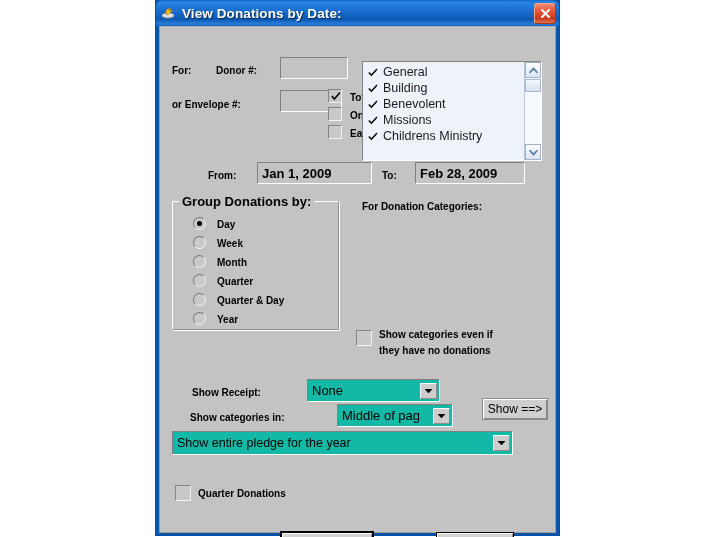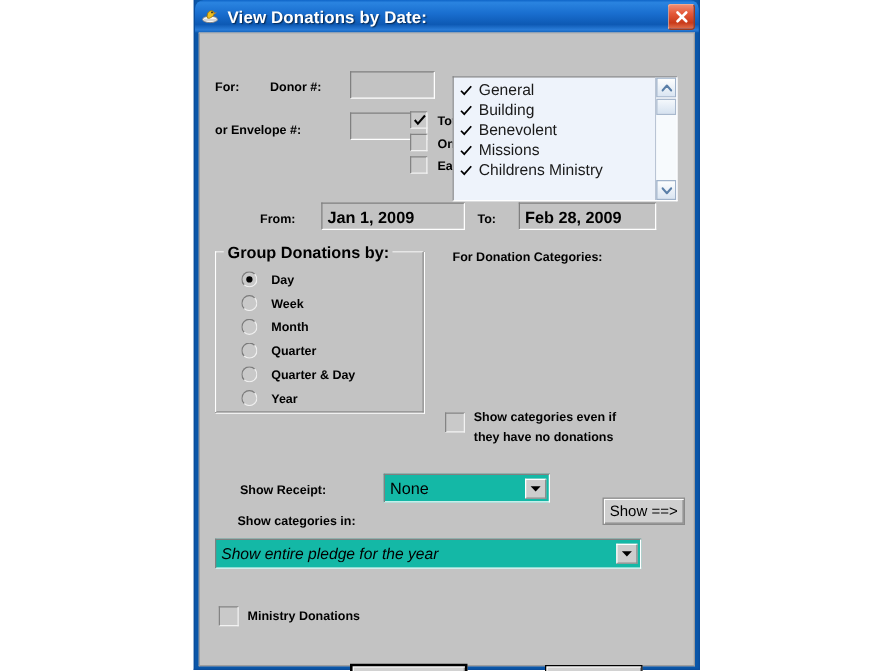--- a/index.html
+++ b/index.html
@@ -483,32 +483,40 @@
     <div class="combo" style="left:147px; top:352px; width:133px; height:23px;">
       <div class="combo-text">None</div>
       <div class="combo-arrow">
         <svg width="9" height="6" viewBox="0 0 9 6">
             <path d="M0.5 1 L4.5 5.2 L8.5 1 Z" fill="#000"></path>
           </svg>
       </div>
     </div>
 
     <div class="lbl" style="left:30px; top:383px;">Show categories in:</div>
+    <div class="combo" style="left:177px; top:377px; width:116px; height:23px;">
+      <div class="combo-text">Middle of pag</div>
+      <div class="combo-arrow">
+        <svg width="9" height="6" viewBox="0 0 9 6">
+            <path d="M0.5 1 L4.5 5.2 L8.5 1 Z" fill="#000"></path>
+          </svg>
+      </div>
+    </div>
 
     <div class="btn small" style="left:322px; top:371px; width:66px; height:22px;">Show ==&gt;</div>
 
-    <div class="combo plainfont" style="left:12px; top:404px; width:341px; height:24px;font-style:italic;">
+    <div class="combo plainfont" style="left:12px; top:404px; width:341px; height:24px;">
       <div class="combo-text">Show entire pledge for the year</div>
       <div class="combo-arrow">
         <svg width="9" height="6" viewBox="0 0 9 6">
             <path d="M0.5 1 L4.5 5.2 L8.5 1 Z" fill="#000"></path>
           </svg>
       </div>
     </div>
 
     <div class="cbox" style="left:15px; top:458px; width:16px; height:16px;"></div>
-    <div class="lbl" style="left:38px; top:459px;">Ministry Donations</div>
+    <div class="lbl" style="left:38px; top:459px;">Quarter Donations</div>
 
     <div class="btn default" style="left:120px; top:504px; width:94px; height:22px;">OK</div>
     <div class="btn" style="left:276px; top:505px; width:78px; height:20px;">Cancel</div>
 
   </div>
 </div>
 
 </body></html>

